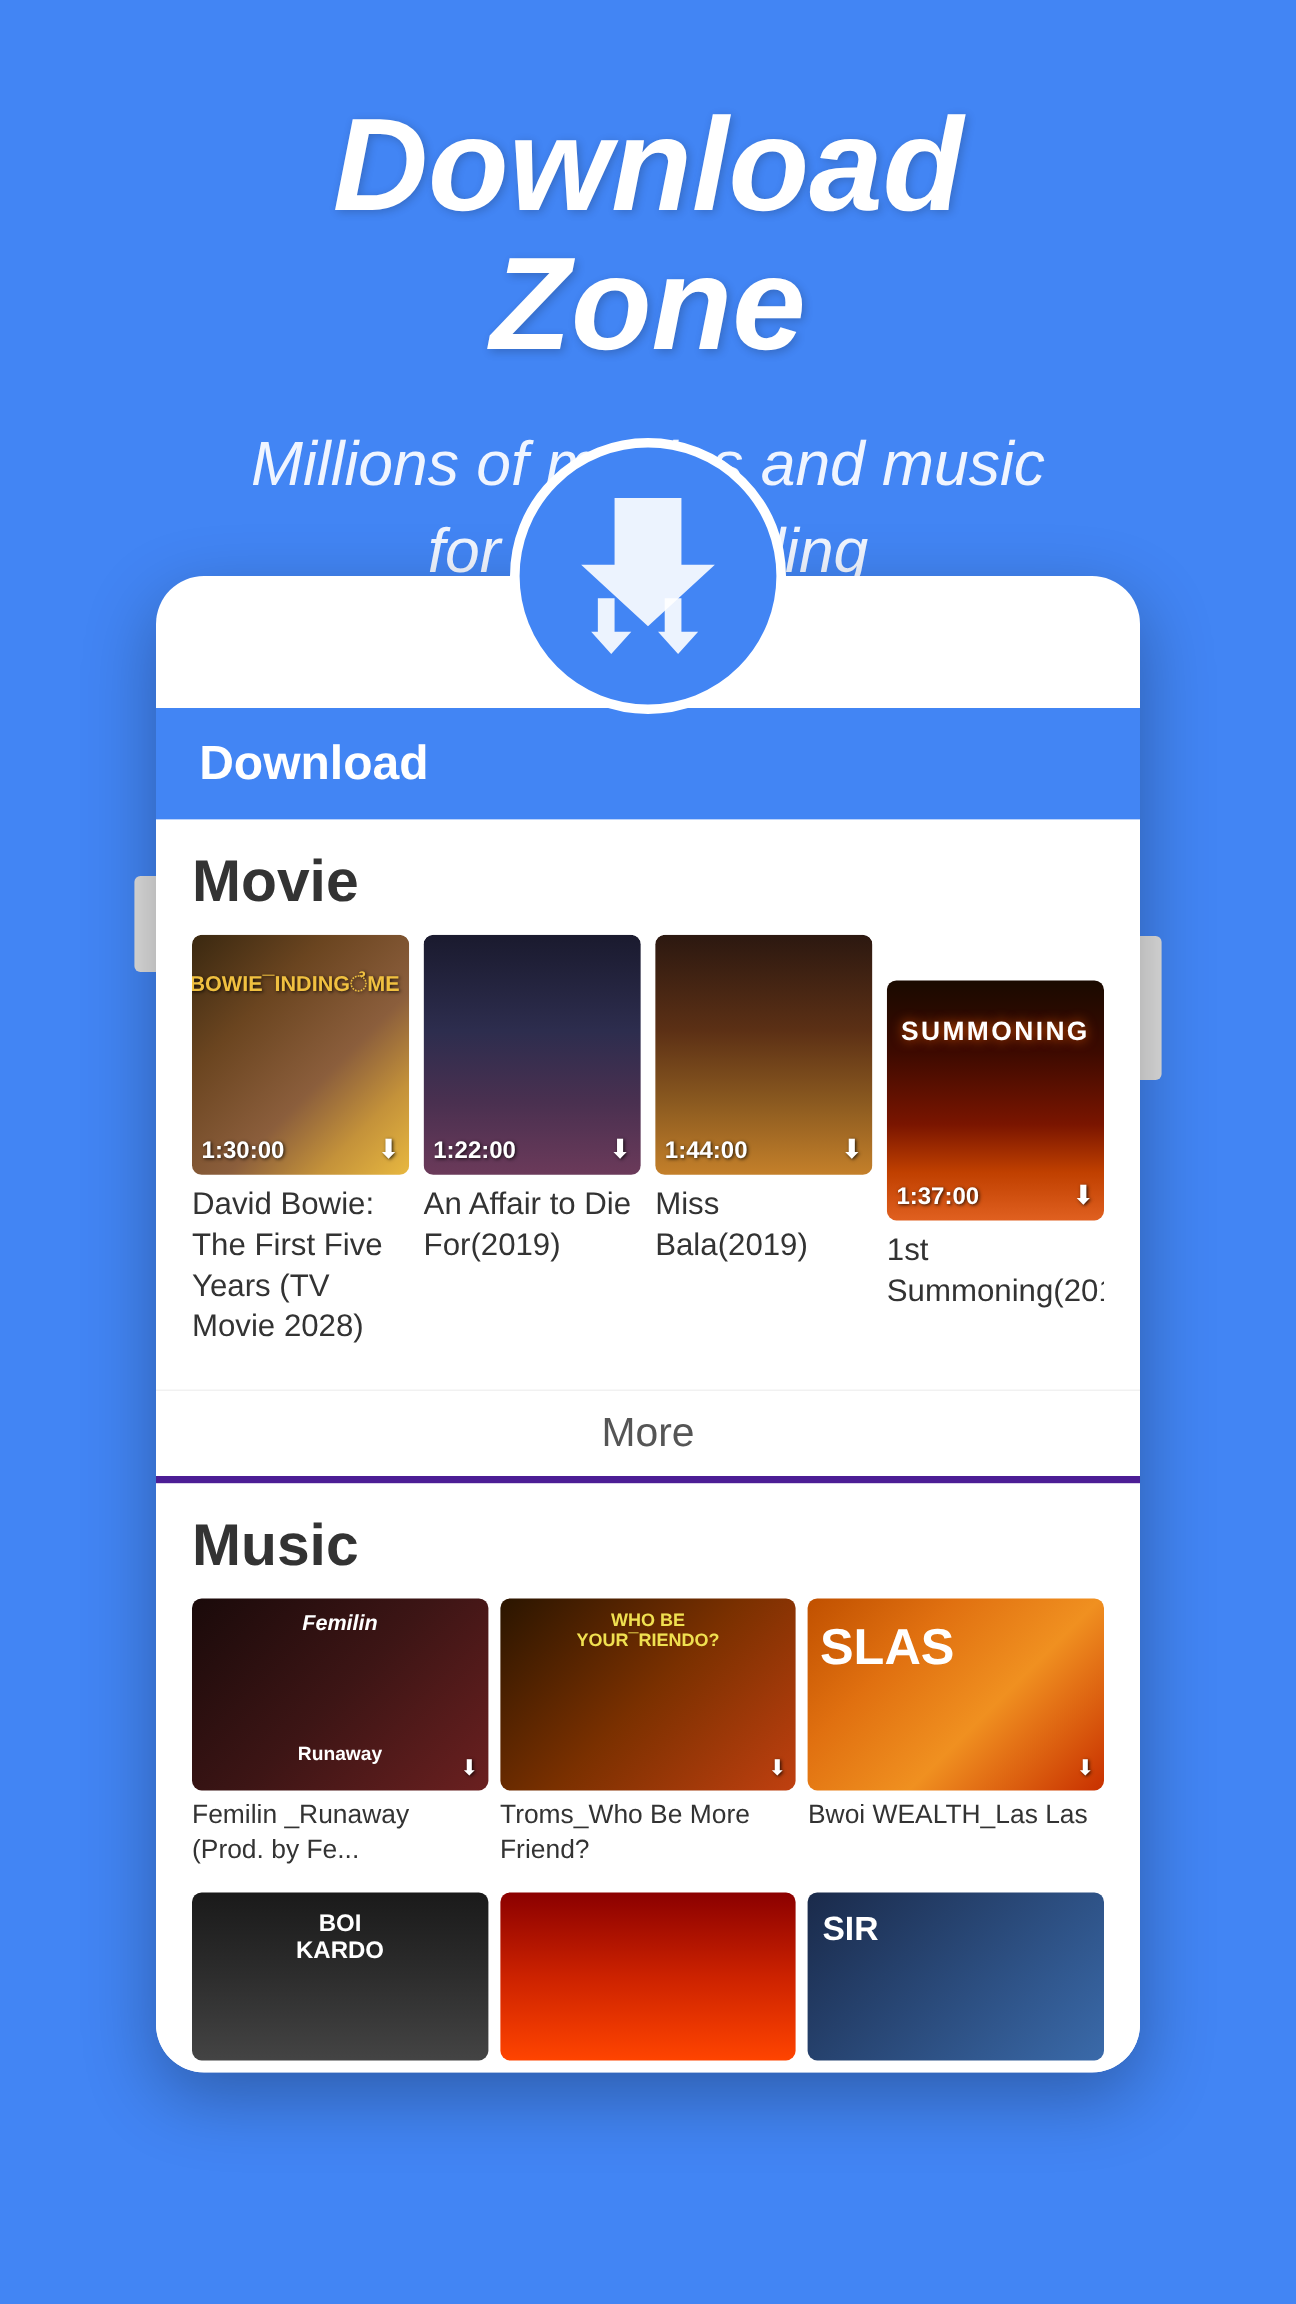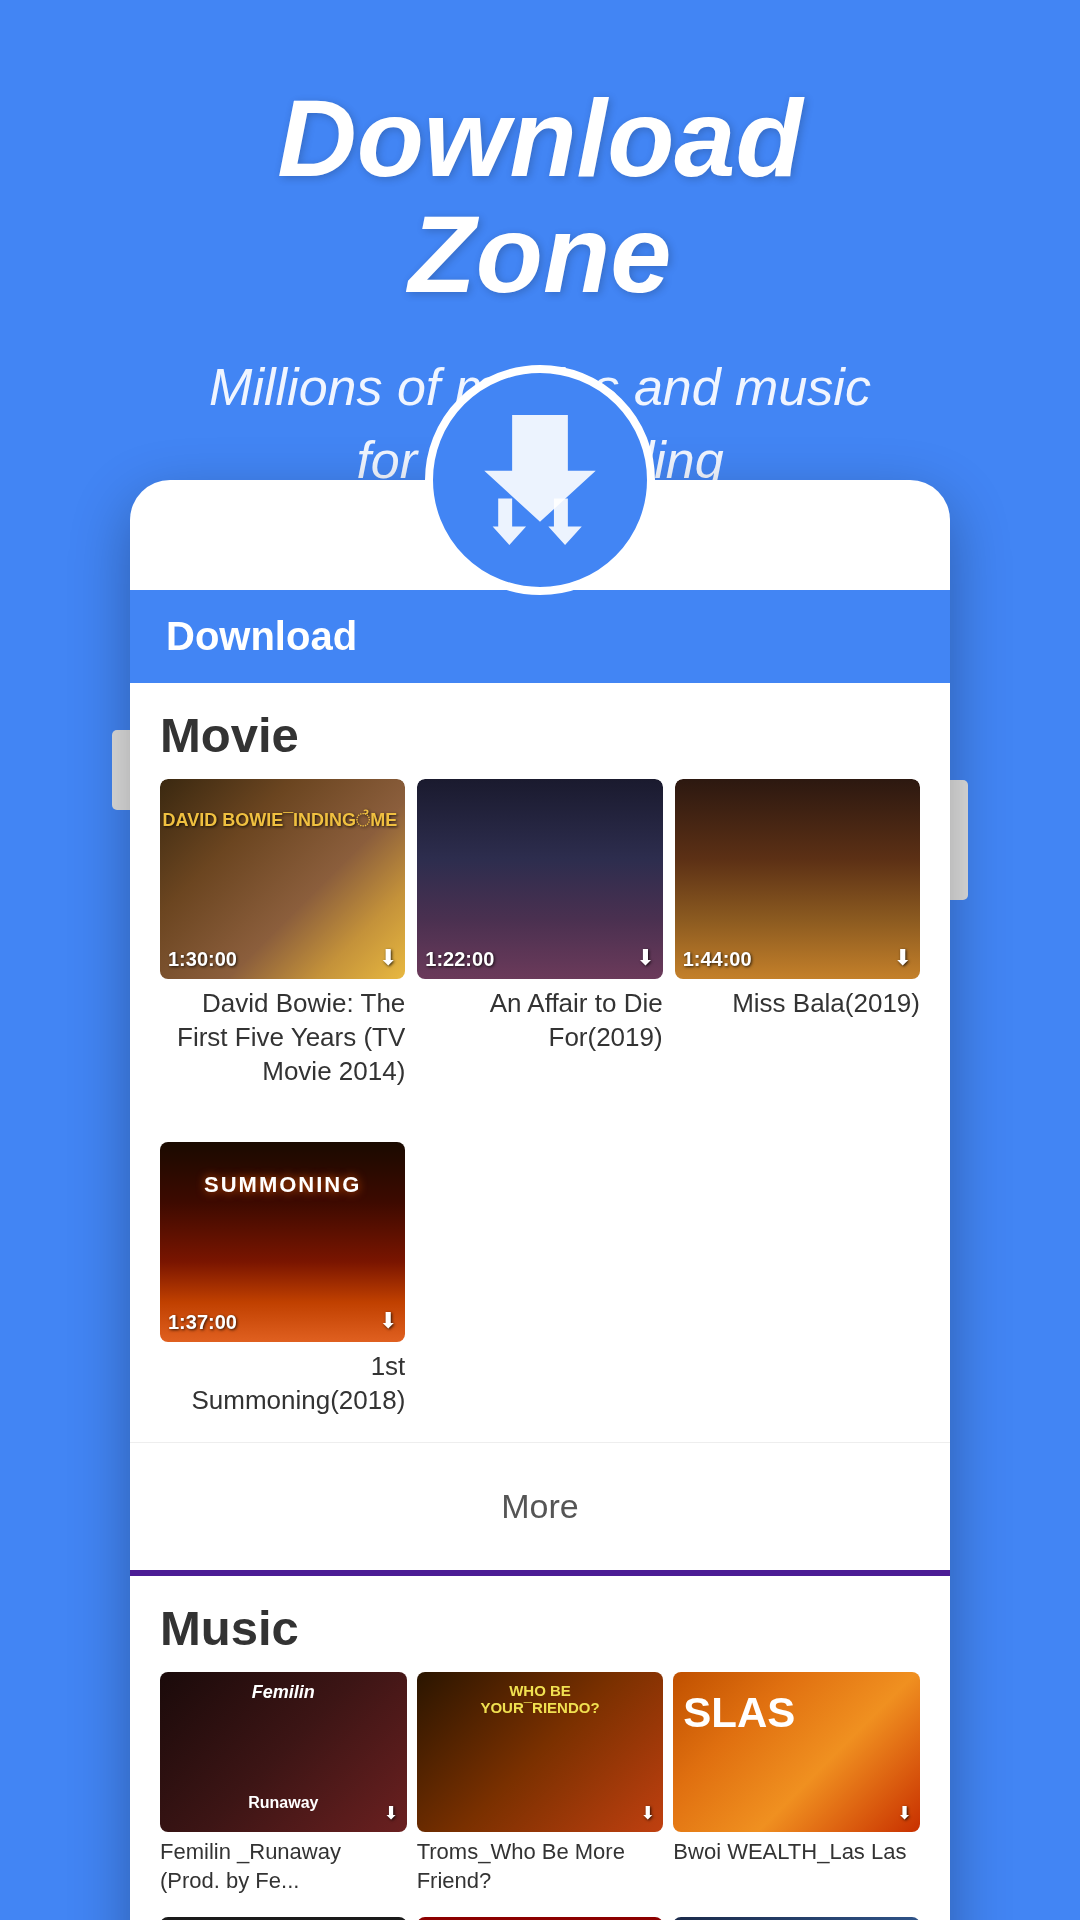--- a/index.html
+++ b/index.html
@@ -121,24 +121,23 @@
     
     .section-title {
       font-size: 49px;
       font-weight: 700;
       color: #333;
       padding: 24px 30px 16px;
     }
 
     .movie-grid {
       display: grid;
-      grid-template-columns: 1fr 1fr 1fr;
+      grid-template-columns: 1fr 1fr 1fr 1fr;
       gap: 12px;
       padding: 0 30px;
-      text-align: right;
     }
 
     .movie-card {
       position: relative;
       border-radius: 8px;
       overflow: hidden;
     }
 
     .movie-thumb {
       width: 100%;
@@ -218,25 +217,25 @@
 
     .movie-title {
       font-size: 26px;
       color: #333;
       padding: 8px 0 4px;
       line-height: 1.3;
     }
 
     .more-btn {
       text-align: center;
-      padding: 44px;
+      padding: 16px;
       font-size: 34px;
       color: #555;
       border-top: 1px solid #eee;
-      margin-top: 20px;
+      margin-top: 32px;
     }
 
     
     .music-section {
       border-top: 6px solid #4c1d95;
     }
 
     .music-grid {
       display: grid;
       grid-template-columns: 1fr 1fr 1fr;
@@ -419,21 +418,21 @@
       <div class="section">
         <div class="section-title">Movie</div>
 
         <div class="movie-grid">
 
           <div class="movie-card">
             <div class="movie-thumb movie-thumb-1">
               <span class="movie-duration">1:30:00</span>
               <span class="download-btn-small">⬇</span>
             </div>
-            <div class="movie-title">David Bowie: The First Five Years (TV Movie 2014)</div>
+            <div class="movie-title">David Bowie: The First Five Years (TV Movie 2028)</div>
           </div>
 
           <div class="movie-card">
             <div class="movie-thumb movie-thumb-2">
               <span class="movie-duration">1:22:00</span>
               <span class="download-btn-small">⬇</span>
             </div>
             <div class="movie-title">An Affair to Die For(2019)</div>
           </div>
 

